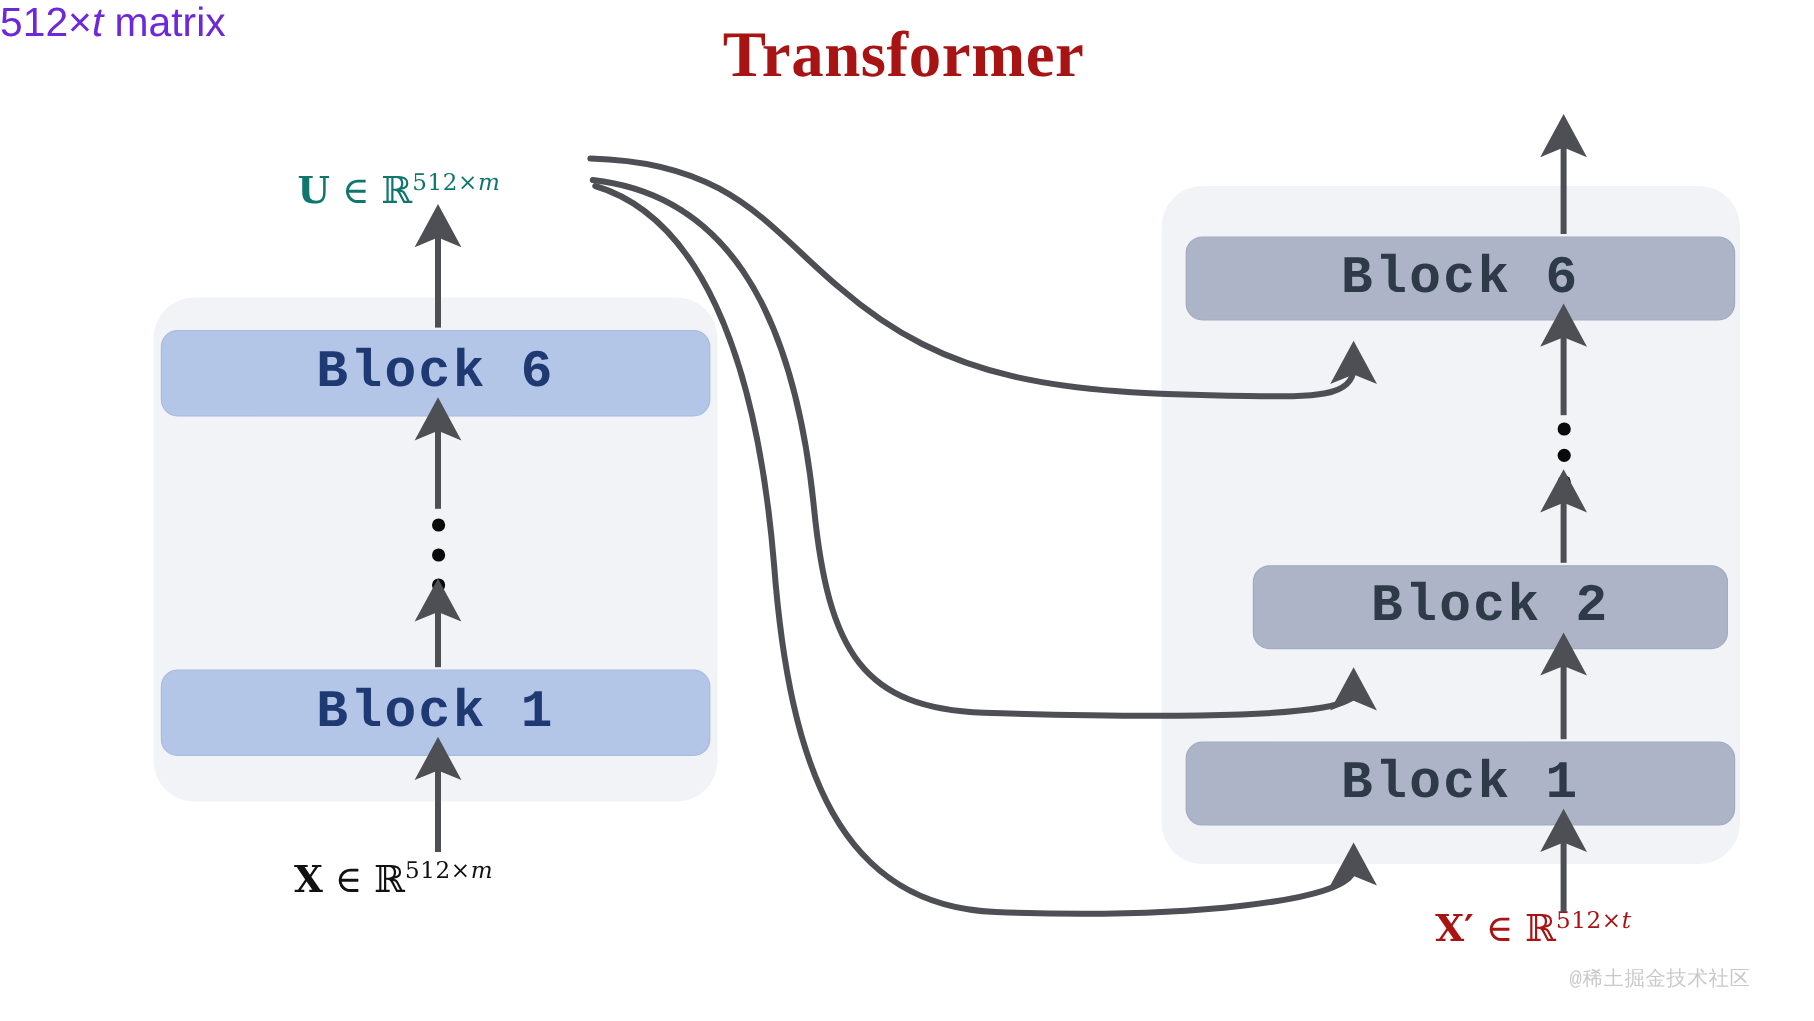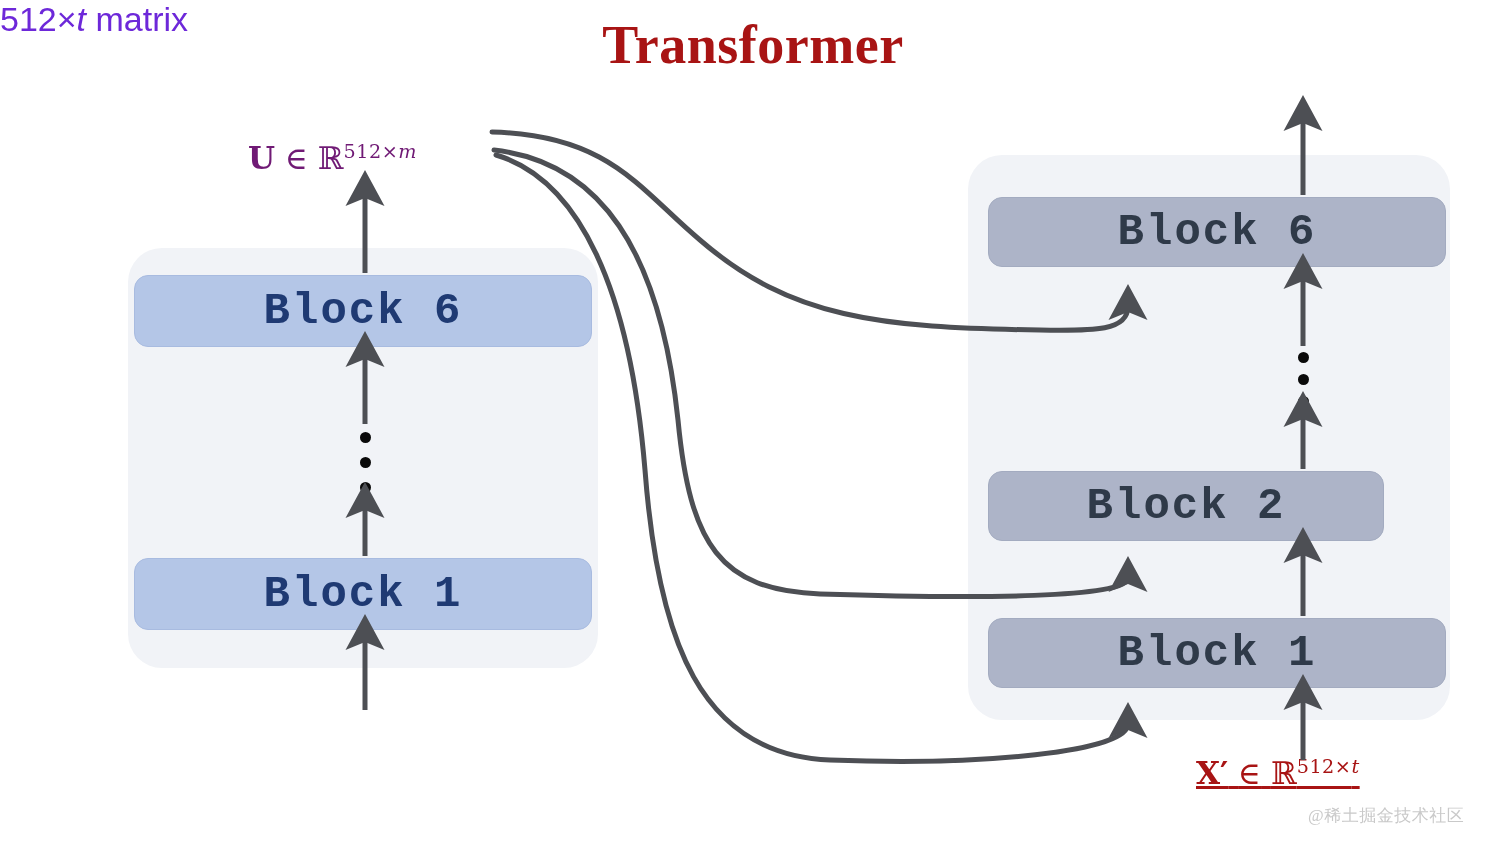--- a/index.html
+++ b/index.html
@@ -65,21 +65,21 @@
     color: #2f3a49;
     border: 1px solid #a3abc0;
   }
 
   
   #enc-block-6 { left: 134px; top: 275px; width: 458px; height: 72px; }
   #enc-block-1 { left: 134px; top: 558px; width: 458px; height: 72px; }
 
   
   #dec-block-6 { left: 988px; top: 197px; width: 458px; height: 70px; }
-  #dec-block-2 { left: 988px; top: 471px; width: 396px; height: 70px; }
+  #dec-block-2 { left: 1044px; top: 471px; width: 396px; height: 70px; }
   #dec-block-1 { left: 988px; top: 618px; width: 458px; height: 70px; }
 
   
   .dots {
     position: absolute;
     display: flex;
     flex-direction: column;
     align-items: center;
     justify-content: space-between;
   }
@@ -103,49 +103,48 @@
   .mathlabel .sup {
     font-size: 0.62em;
     vertical-align: super;
     letter-spacing: 0.5px;
   }
   .mathlabel .it { font-style: italic; }
 
   #label-U {
     left: 248px; top: 140px;
     font-size: 31px;
-    color: #701a75;
+    color: #0f766e;
   }
   #label-X {
     left: 245px; top: 714px;
     font-size: 31px;
     color: #111111;
   }
   #label-Xprime {
     left: 1196px; top: 755px;
     font-size: 31px;
     color: #a81414;
-    text-decoration: underline;
   }
   #label-output {
     left: 1178px; top: 68px;
     font-size: 34px;
     color: #6d28d9;
     font-family: "Liberation Sans", sans-serif;
   }
   #label-output .it { font-style: italic; }
 
   
   #watermark {
     position: absolute;
     left: 1308px;
     top: 804px;
     font-size: 17px;
     color: #c9c9c9;
-    font-family: Liberation Serif, serif;
+    font-family: Liberation Mono, monospace;
     letter-spacing: 0.5px;
   }
 
   
   #arrows {
     position: absolute;
     left: 0; top: 0;
     width: 1512px;
     height: 851px;
     pointer-events: none;
@@ -178,20 +177,25 @@
       <span></span>
       <span></span>
   </div>
 
   <div id="label-U" class="mathlabel">
     <span class="mb">U</span>
     <span>∈</span>
     <span>ℝ</span><span class="sup"><span>512×</span><span class="it">m</span></span>
   </div>
 
+  <div id="label-X" class="mathlabel">
+    <span class="mb">X</span>
+    <span>∈</span>
+    <span>ℝ</span><span class="sup"><span>512×</span><span class="it">m</span></span>
+  </div>
 
   <div id="label-Xprime" class="mathlabel">
     <span class="mb">X′</span>
     <span>∈</span>
     <span>ℝ</span><span class="sup"><span>512×</span><span class="it">t</span></span>
   </div>
 
   <div id="label-output">
     <span>512×</span><span class="it">t</span><span> matrix</span>
   </div>

